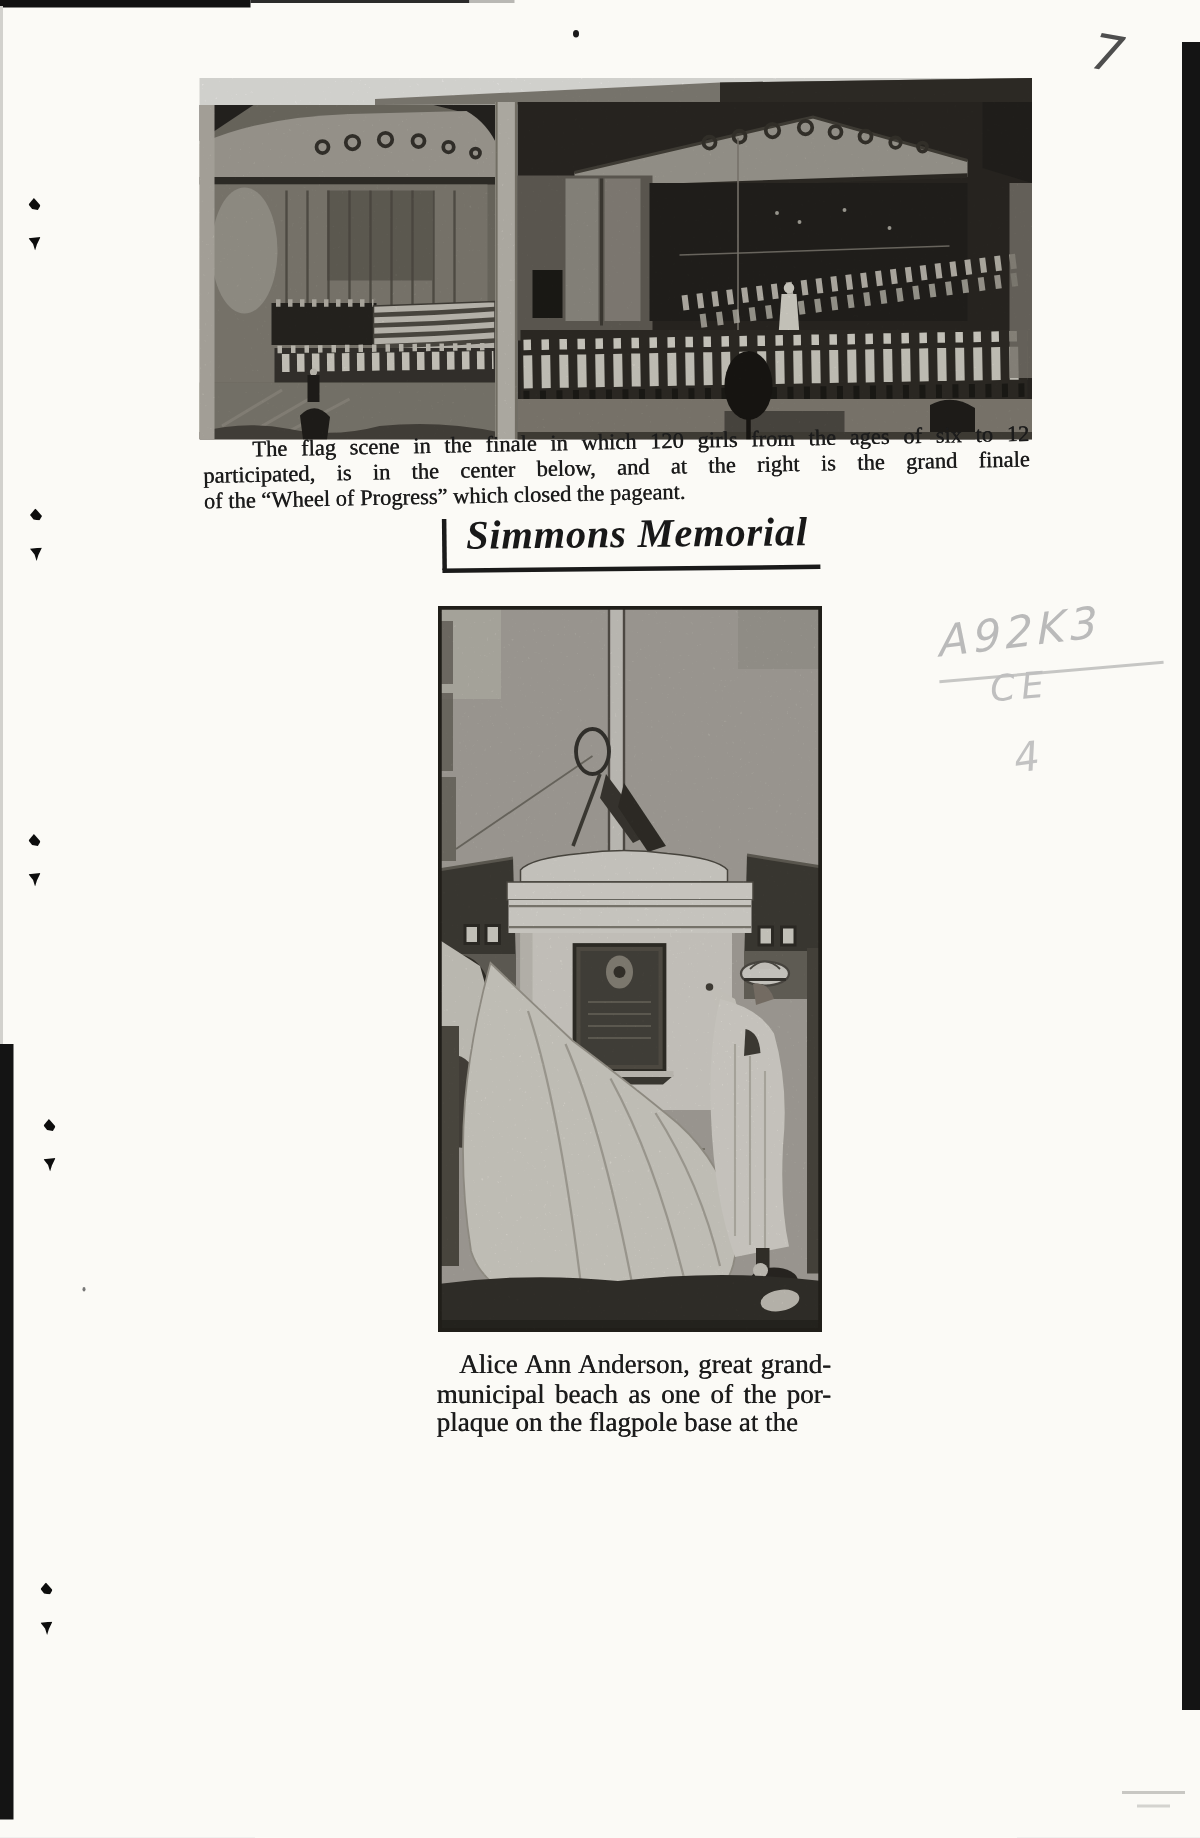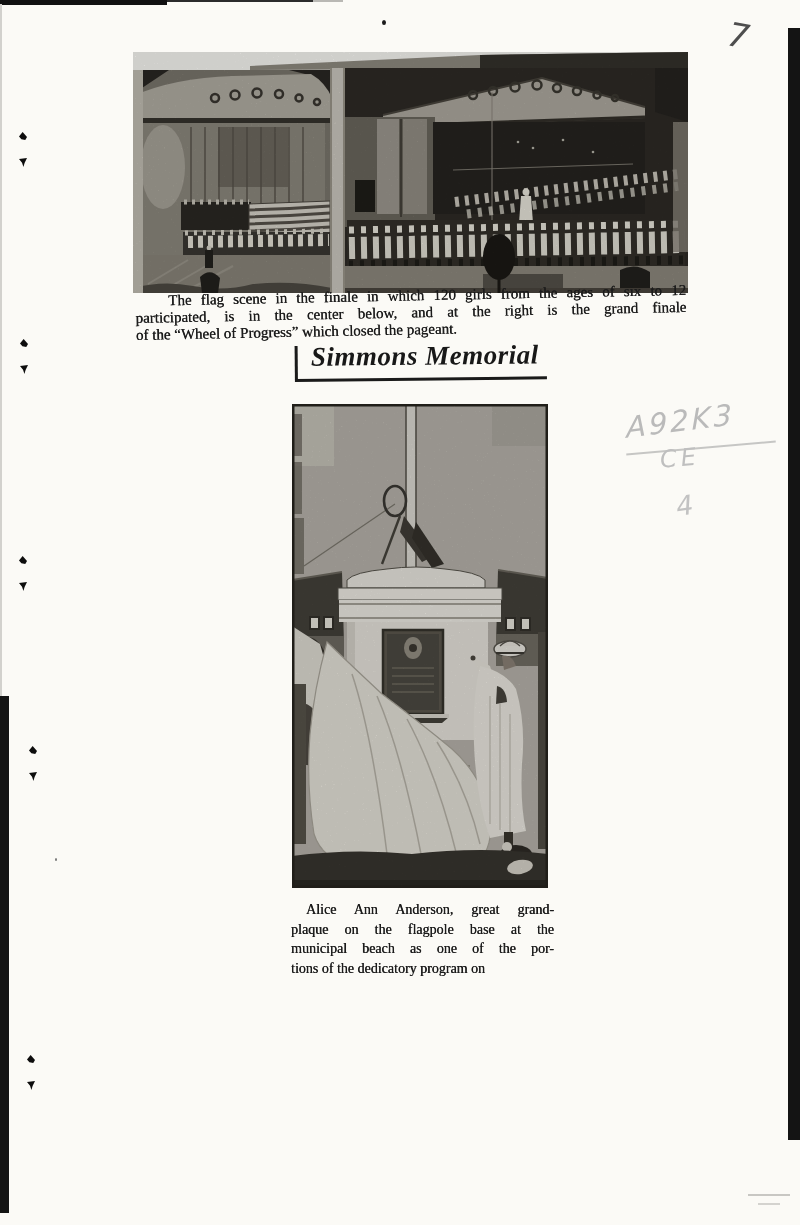--- a/index.html
+++ b/index.html
@@ -11,21 +11,21 @@
   .abs{position:absolute;}
   
   .artifact{position:absolute;background:#111;}
   
   .caption{position:absolute;color:#1c1c1c;text-shadow:0.3px 0 0 currentColor;}
   .caption .cap-line{text-align:justify;text-align-last:justify;white-space:normal;}
   .caption .cap-line:last-child{text-align-last:left;}
   .caption-top{left:135px;top:293px;width:551px;font-size:15px;line-height:16.8px;
     transform:rotate(-1.15deg);transform-origin:0 0;}
   .caption-top .cap-line:first-child{text-indent:33px;}
-  .caption-bottom{left:291px;top:900px;width:263px;font-size:14px;line-height:19.5px;}
+  .caption-bottom{left:291px;top:900px;width:263px;font-size:18px;line-height:19.5px;}
   .caption-bottom .cap-line:first-child{text-indent:15px;}
   
   .headline-wrap{position:absolute;left:295px;top:340px;width:254px;height:46px;
     transform:rotate(-0.6deg);transform-origin:0 100%;}
   .headline-bar{position:absolute;left:0;top:6px;width:3px;height:34px;background:#1a1a1a;}
   .headline-rule{position:absolute;left:0;top:39px;width:252px;height:3px;background:#1a1a1a;}
   .headline{margin:0;position:absolute;left:8px;top:2px;width:244px;text-align:center;
     font-size:27px;font-style:italic;font-weight:bold;color:#181818;letter-spacing:0.5px;}
   
   .hand{position:absolute;font-family:"DejaVu Sans",sans-serif;font-style:italic;}
@@ -331,23 +331,22 @@
     <path d="M0,452 Q60,444 120,450 Q190,442 256,450 L256,484 L0,484 Z" fill="#38352f"></path>
     <rect x="0" y="476" width="256" height="8" fill="#2b2923"></rect>
     <ellipse cx="228" cy="463" rx="13" ry="7" fill="#d7d3c9" transform="rotate(-10 228 463)"></ellipse>
 
     <rect x="1" y="1" width="254" height="482" fill="none" stroke="#27251f" stroke-width="3"></rect>
     <rect x="0" y="0" width="256" height="484" filter="url(#grain)" opacity="0.16"></rect>
   </svg>
 
   <div class="caption caption-bottom">
       <div class="cap-line">Alice Ann Anderson, great grand-</div>
+      <div class="cap-line">municipal beach as one of the por-</div>
       <div class="cap-line">plaque on the flagpole base at the</div>
-      <div class="cap-line">municipal beach as one of the por-</div>
-      <div class="cap-line">tions of the dedicatory program on</div>
     </div>
 
   <div class="hand hand-7">7</div>
   <div class="hand hand-code">A92K3</div>
   <div class="hand-underline abs"></div>
   <div class="hand hand-ce">CE</div>
   <div class="hand hand-4">4</div>
 
 </div>
 

